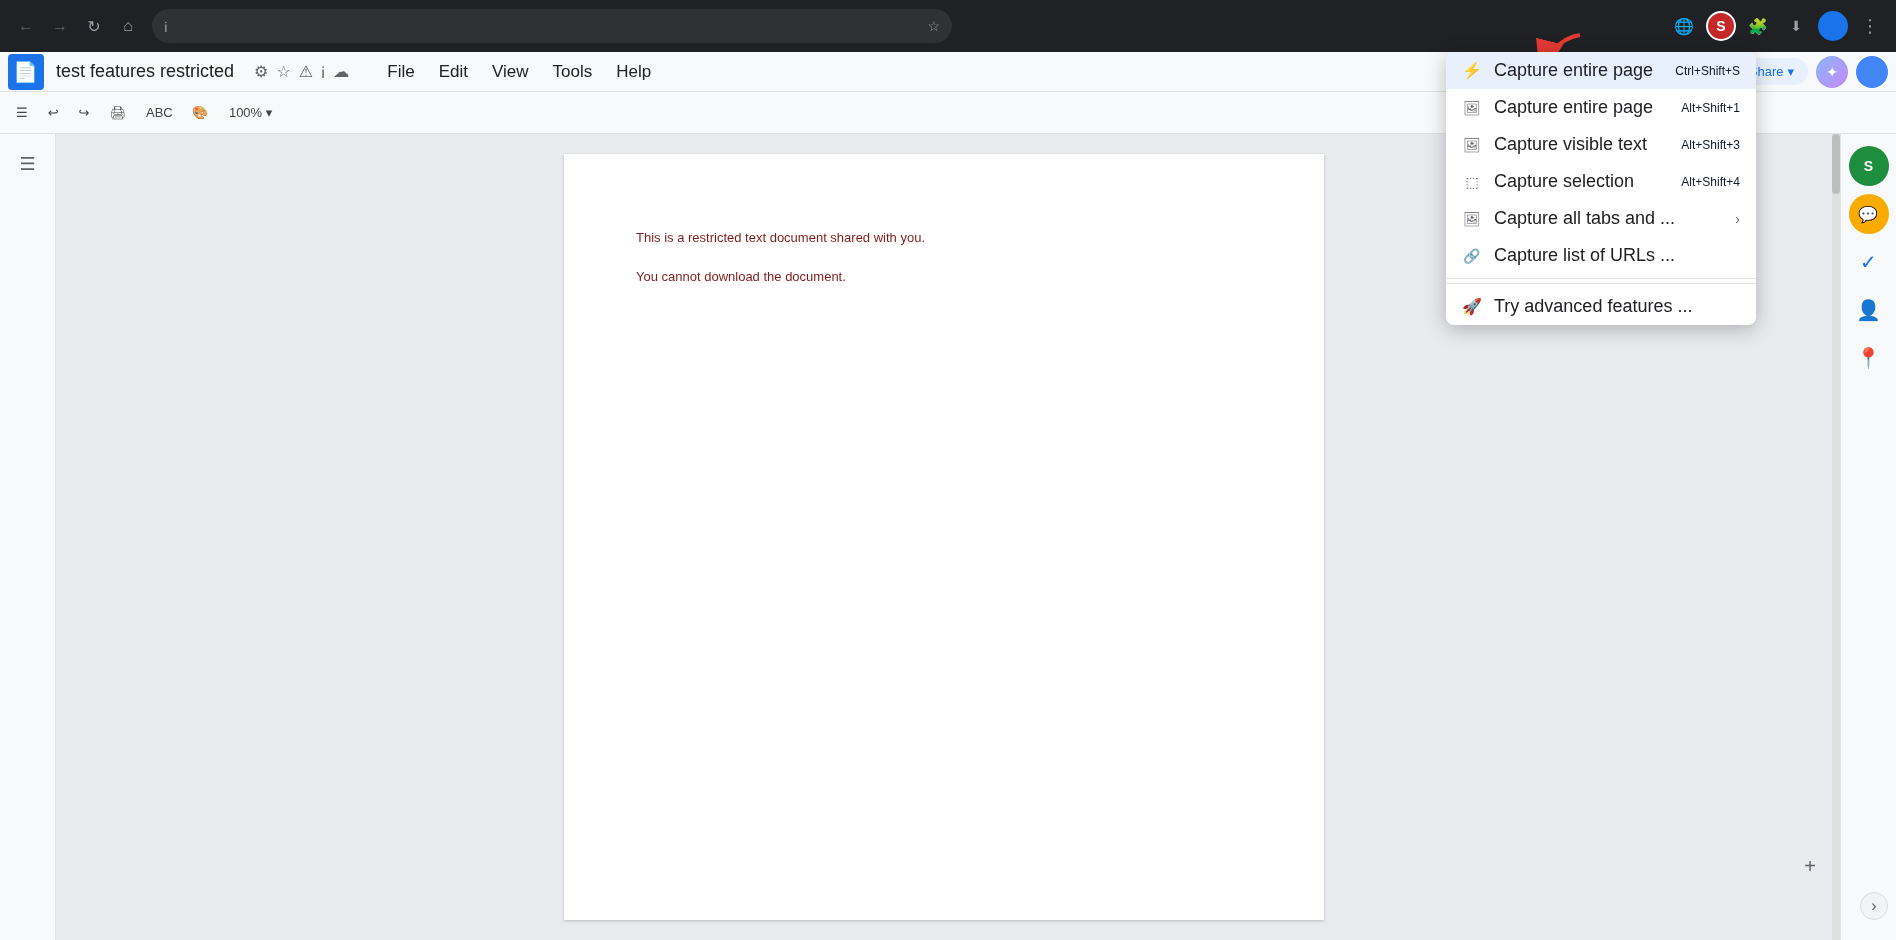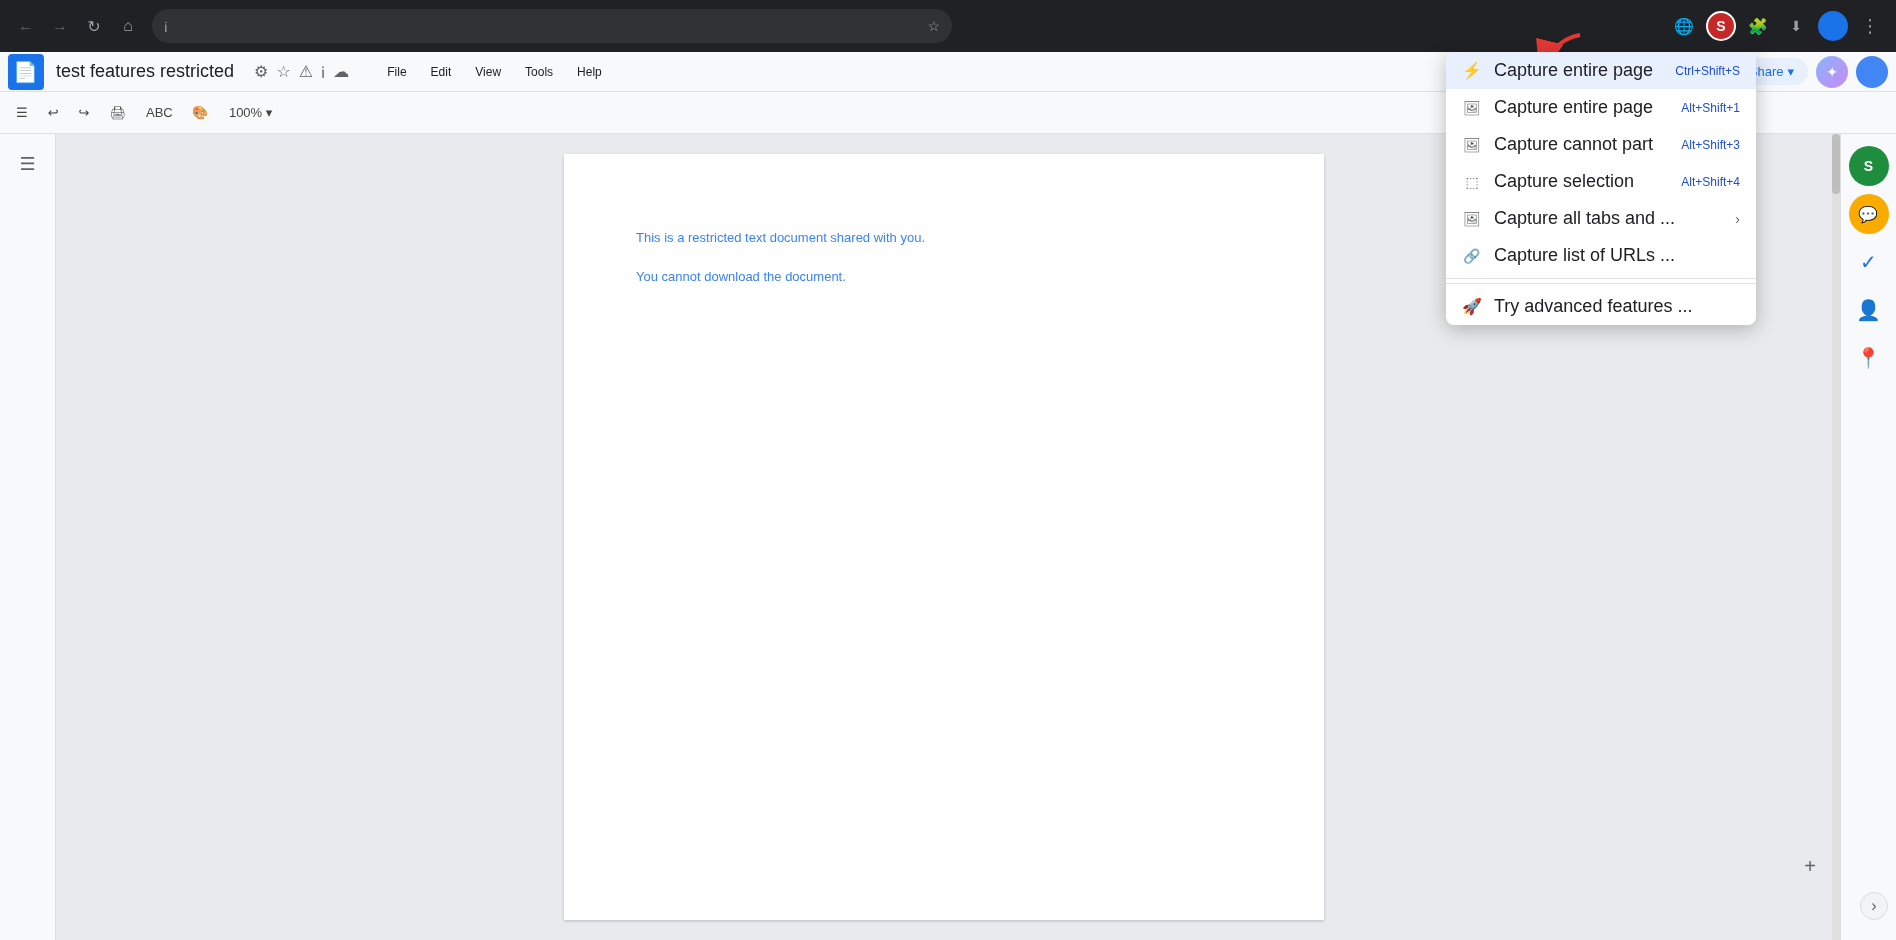--- a/index.html
+++ b/index.html
@@ -129,21 +129,21 @@
       cursor: pointer;
     }
 
     .menu-items {
       display: flex; align-items: center; gap: 4px; margin-left: 8px;
     }
 
     .menu-item {
       padding: 4px 10px;
       border-radius: 4px;
-      font-size: 12px;
+      font-size: 17px;
       color: #202124;
       cursor: pointer;
     }
 
     .header-right {
       margin-left: auto;
       display: flex; align-items: center; gap: 8px;
     }
 
     .request-edit-btn {
@@ -237,21 +237,21 @@
     .doc-page {
       background: white;
       width: 760px;
       min-height: 700px;
       padding: 72px 72px;
       box-shadow: 0 1px 3px rgba(0,0,0,0.2);
     }
 
     .doc-text {
       font-size: 13px;
-      color: #3b82f6;
+      color: #7f1d1d;
       line-height: 1.8;
       margin-bottom: 16px;
     }
 
     
     .right-sidebar {
       width: 56px;
       background: #f8f9fa;
       display: flex;
       flex-direction: column;
@@ -312,21 +312,21 @@
       font-size: 16px;
       flex-shrink: 0;
     }
 
     .dropdown-item-label {
       flex: 1;
       font-size: 18px;
     }
 
     .dropdown-item-shortcut {
-      color: #1d4ed8;
+      color: #0f172a;
       font-size: 12px;
       margin-left: auto;
       text-align: center;
     }
 
     .dropdown-item-arrow {
       color: #5f6368;
       font-size: 14px;
     }
 
@@ -469,21 +469,21 @@
   </div>
 
   <div class="dropdown-item">
     <span class="dropdown-item-icon" style="font-size:14px;color:#5f6368;">🖼</span>
     <span class="dropdown-item-label">Capture entire page</span>
     <span class="dropdown-item-shortcut">Alt+Shift+1</span>
   </div>
 
   <div class="dropdown-item">
     <span class="dropdown-item-icon" style="font-size:14px;color:#5f6368;">🖼</span>
-    <span class="dropdown-item-label">Capture cannot part</span>
+    <span class="dropdown-item-label">Capture visible text</span>
     <span class="dropdown-item-shortcut">Alt+Shift+3</span>
   </div>
 
   <div class="dropdown-item">
     <span class="dropdown-item-icon" style="font-size:14px;color:#5f6368;">⬚</span>
     <span class="dropdown-item-label">Capture selection</span>
     <span class="dropdown-item-shortcut">Alt+Shift+4</span>
   </div>
 
   <div class="dropdown-item">

